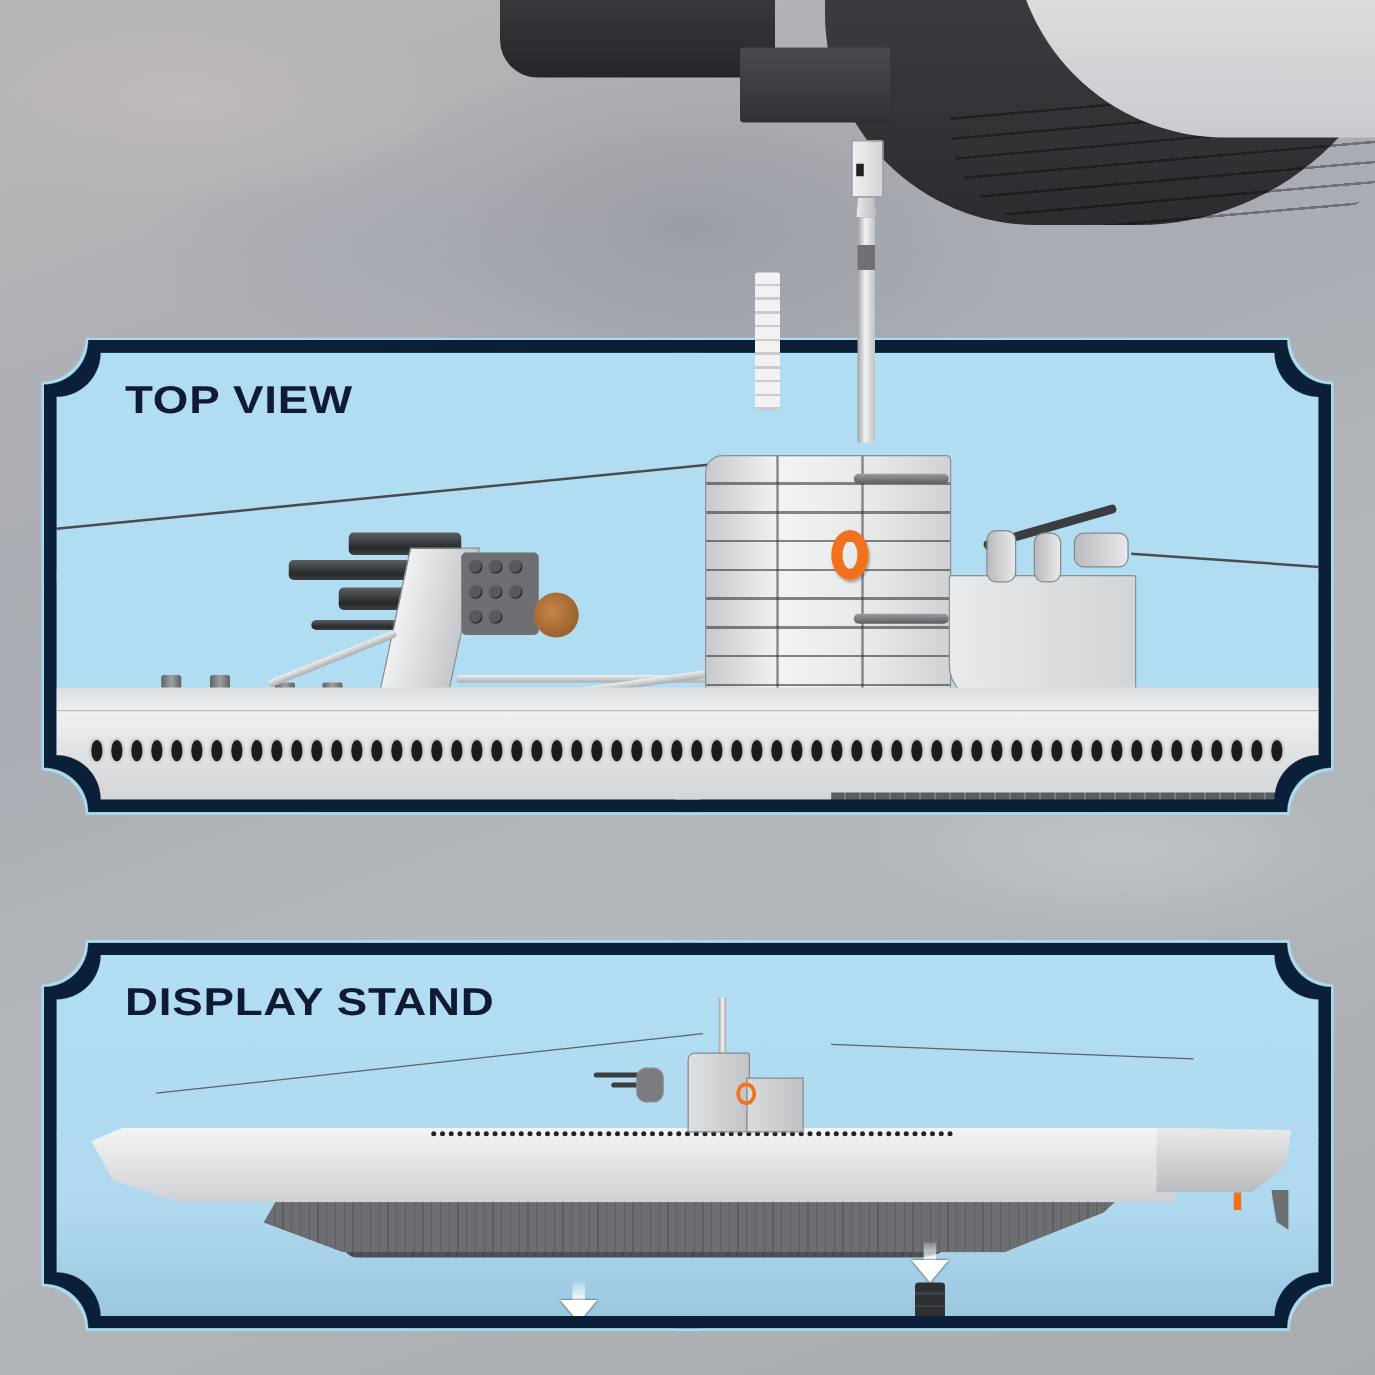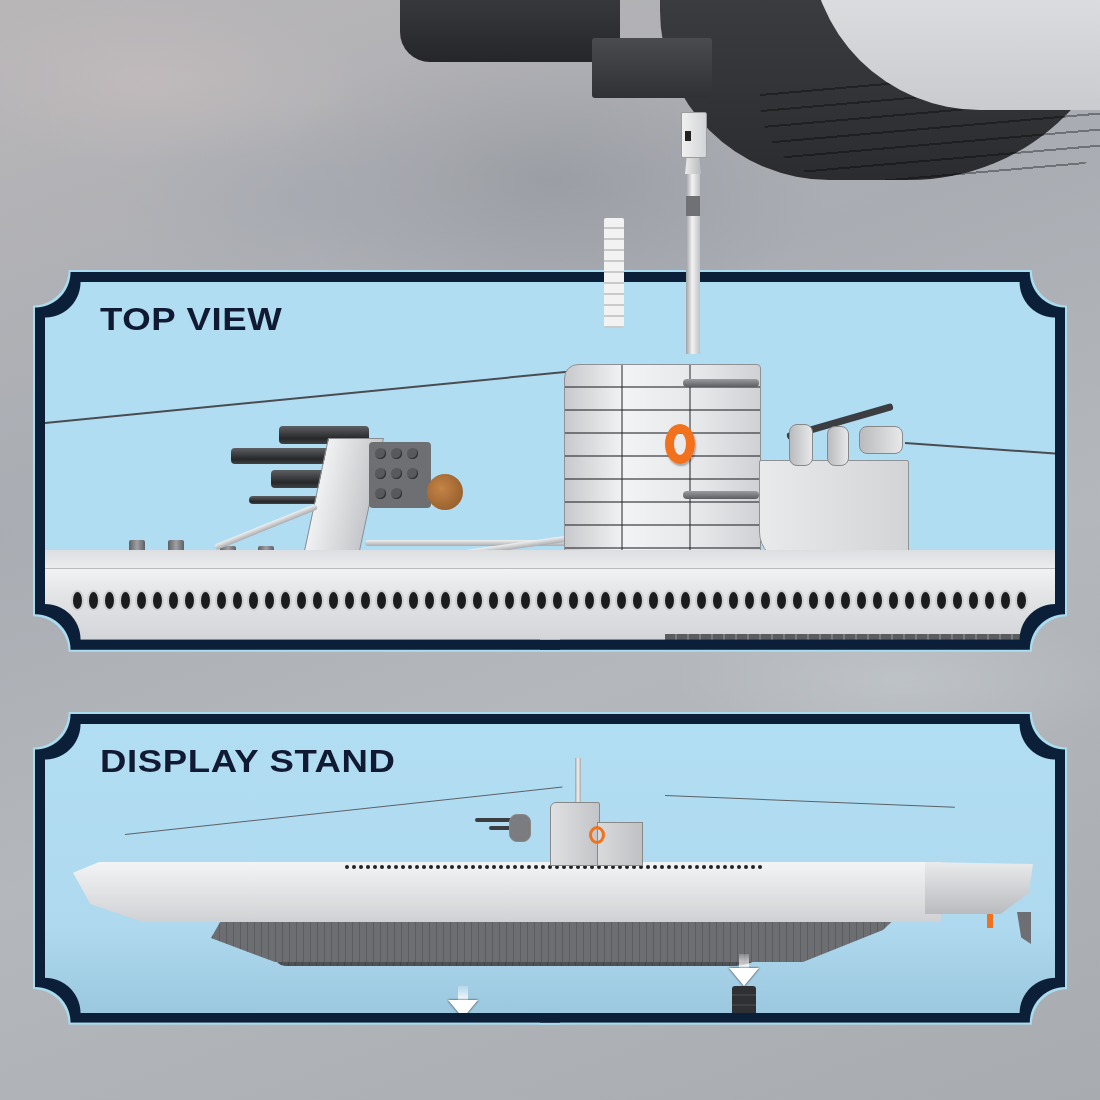--- a/index.html
+++ b/index.html
@@ -36,21 +36,21 @@
   .periscope .cone { position:absolute; left:2px; top:46px; width:16px; height:16px; background:linear-gradient(90deg,#eaeaea,#b9bbbe); clip-path: polygon(10% 0,90% 0,100% 100%,0 100%); }
   .periscope .shaft { position:absolute; left:3px; top:62px; width:14px; height:180px;
     background: linear-gradient(90deg,#9fa1a4,#f3f3f3 45%,#bfc1c4); }
   .periscope .band { position:absolute; left:3px; top:84px; width:14px; height:20px; background:#6f7175; }
   .snorkel { position:absolute; left:604px; top:218px; width:20px; height:110px; z-index:3;
     background: repeating-linear-gradient(180deg,#f2f2f2 0 9px,#c8cacc 9px 11px); border-radius:2px; }
 
   
   .panel { position:absolute; left:33px; width:1034px; }
   .panel-top { top:270px; height:382px; }
-  .panel-bottom { top:712px; height:313px; }
+  .panel-bottom { top:752px; height:313px; }
   .frame-outer, .frame-dark, .frame-fill {
     position:absolute;
     -webkit-mask:
       radial-gradient(circle 36px at 0 0, transparent 35px, #000 36px) top left / 51% 51% no-repeat,
       radial-gradient(circle 36px at 100% 0, transparent 35px, #000 36px) top right / 51% 51% no-repeat,
       radial-gradient(circle 36px at 0 100%, transparent 35px, #000 36px) bottom left / 51% 51% no-repeat,
       radial-gradient(circle 36px at 100% 100%, transparent 35px, #000 36px) bottom right / 51% 51% no-repeat;
             mask:
       radial-gradient(circle 36px at 0 0, transparent 35px, #000 36px) top left / 51% 51% no-repeat,
       radial-gradient(circle 36px at 100% 0, transparent 35px, #000 36px) top right / 51% 51% no-repeat,

